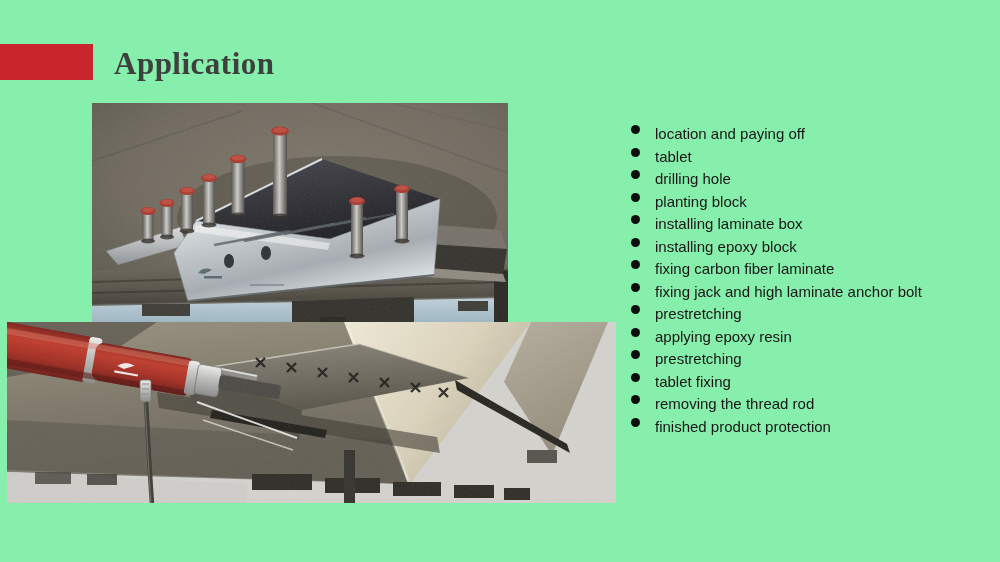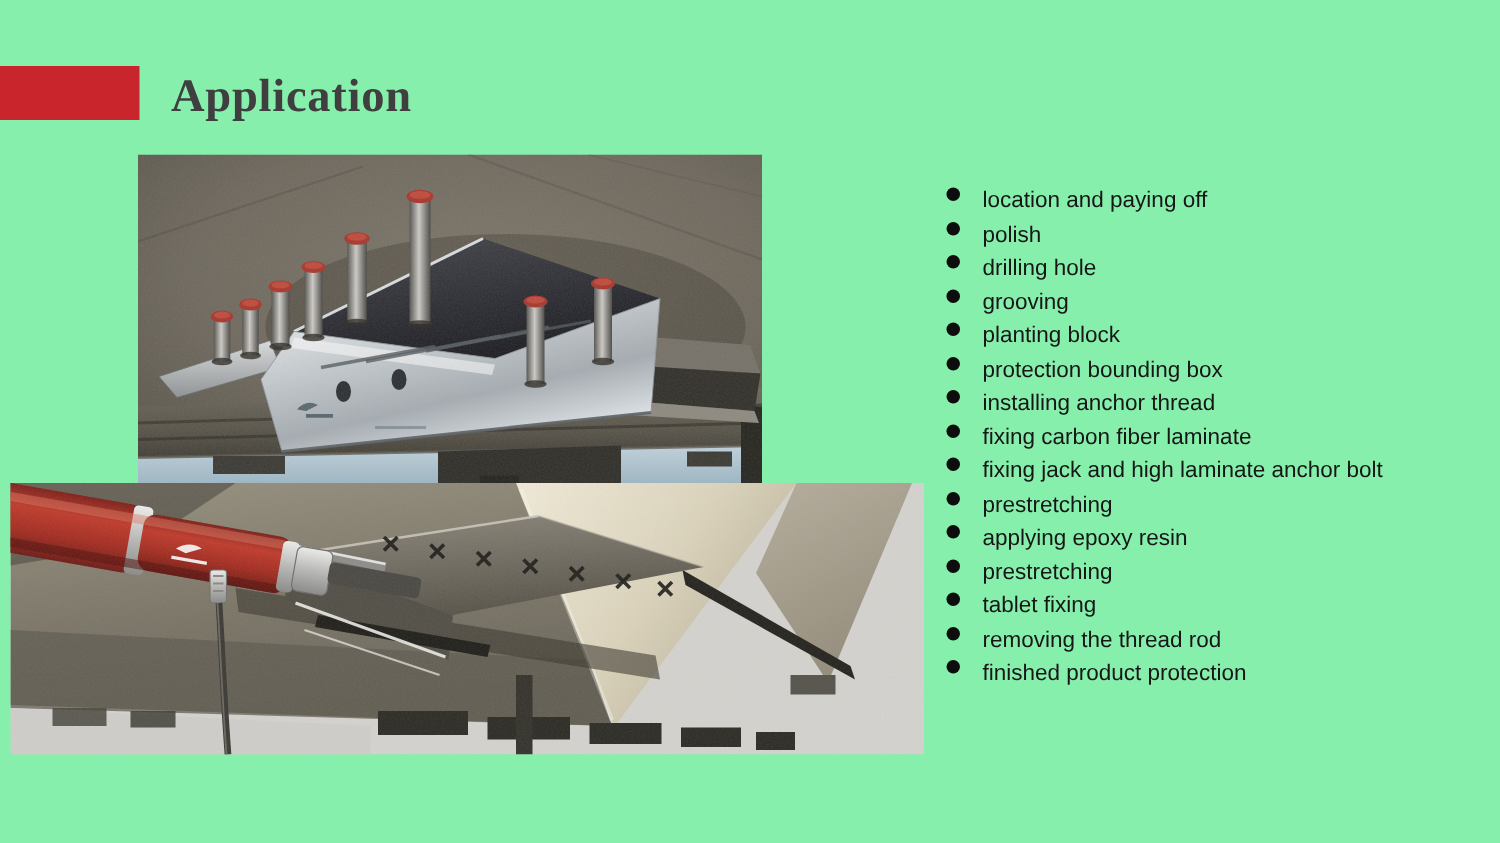--- a/index.html
+++ b/index.html
@@ -306,41 +306,37 @@
     </svg>
   </figure>
 
   <ul class="steps">
     <li>
         <span class="bullet"></span>
         <span>location and paying off</span>
       </li>
     <li>
         <span class="bullet"></span>
-        <span>polish</span>
+        <span>tablet</span>
       </li>
     <li>
         <span class="bullet"></span>
         <span>drilling hole</span>
       </li>
     <li>
         <span class="bullet"></span>
-        <span>grooving</span>
-      </li>
-    <li>
-        <span class="bullet"></span>
         <span>planting block</span>
       </li>
     <li>
         <span class="bullet"></span>
-        <span>protection bounding box</span>
-      </li>
-    <li>
-        <span class="bullet"></span>
-        <span>installing anchor thread</span>
+        <span>installing laminate box</span>
+      </li>
+    <li>
+        <span class="bullet"></span>
+        <span>installing epoxy block</span>
       </li>
     <li>
         <span class="bullet"></span>
         <span>fixing carbon fiber laminate</span>
       </li>
     <li>
         <span class="bullet"></span>
         <span>fixing jack and high laminate anchor bolt</span>
       </li>
     <li>

